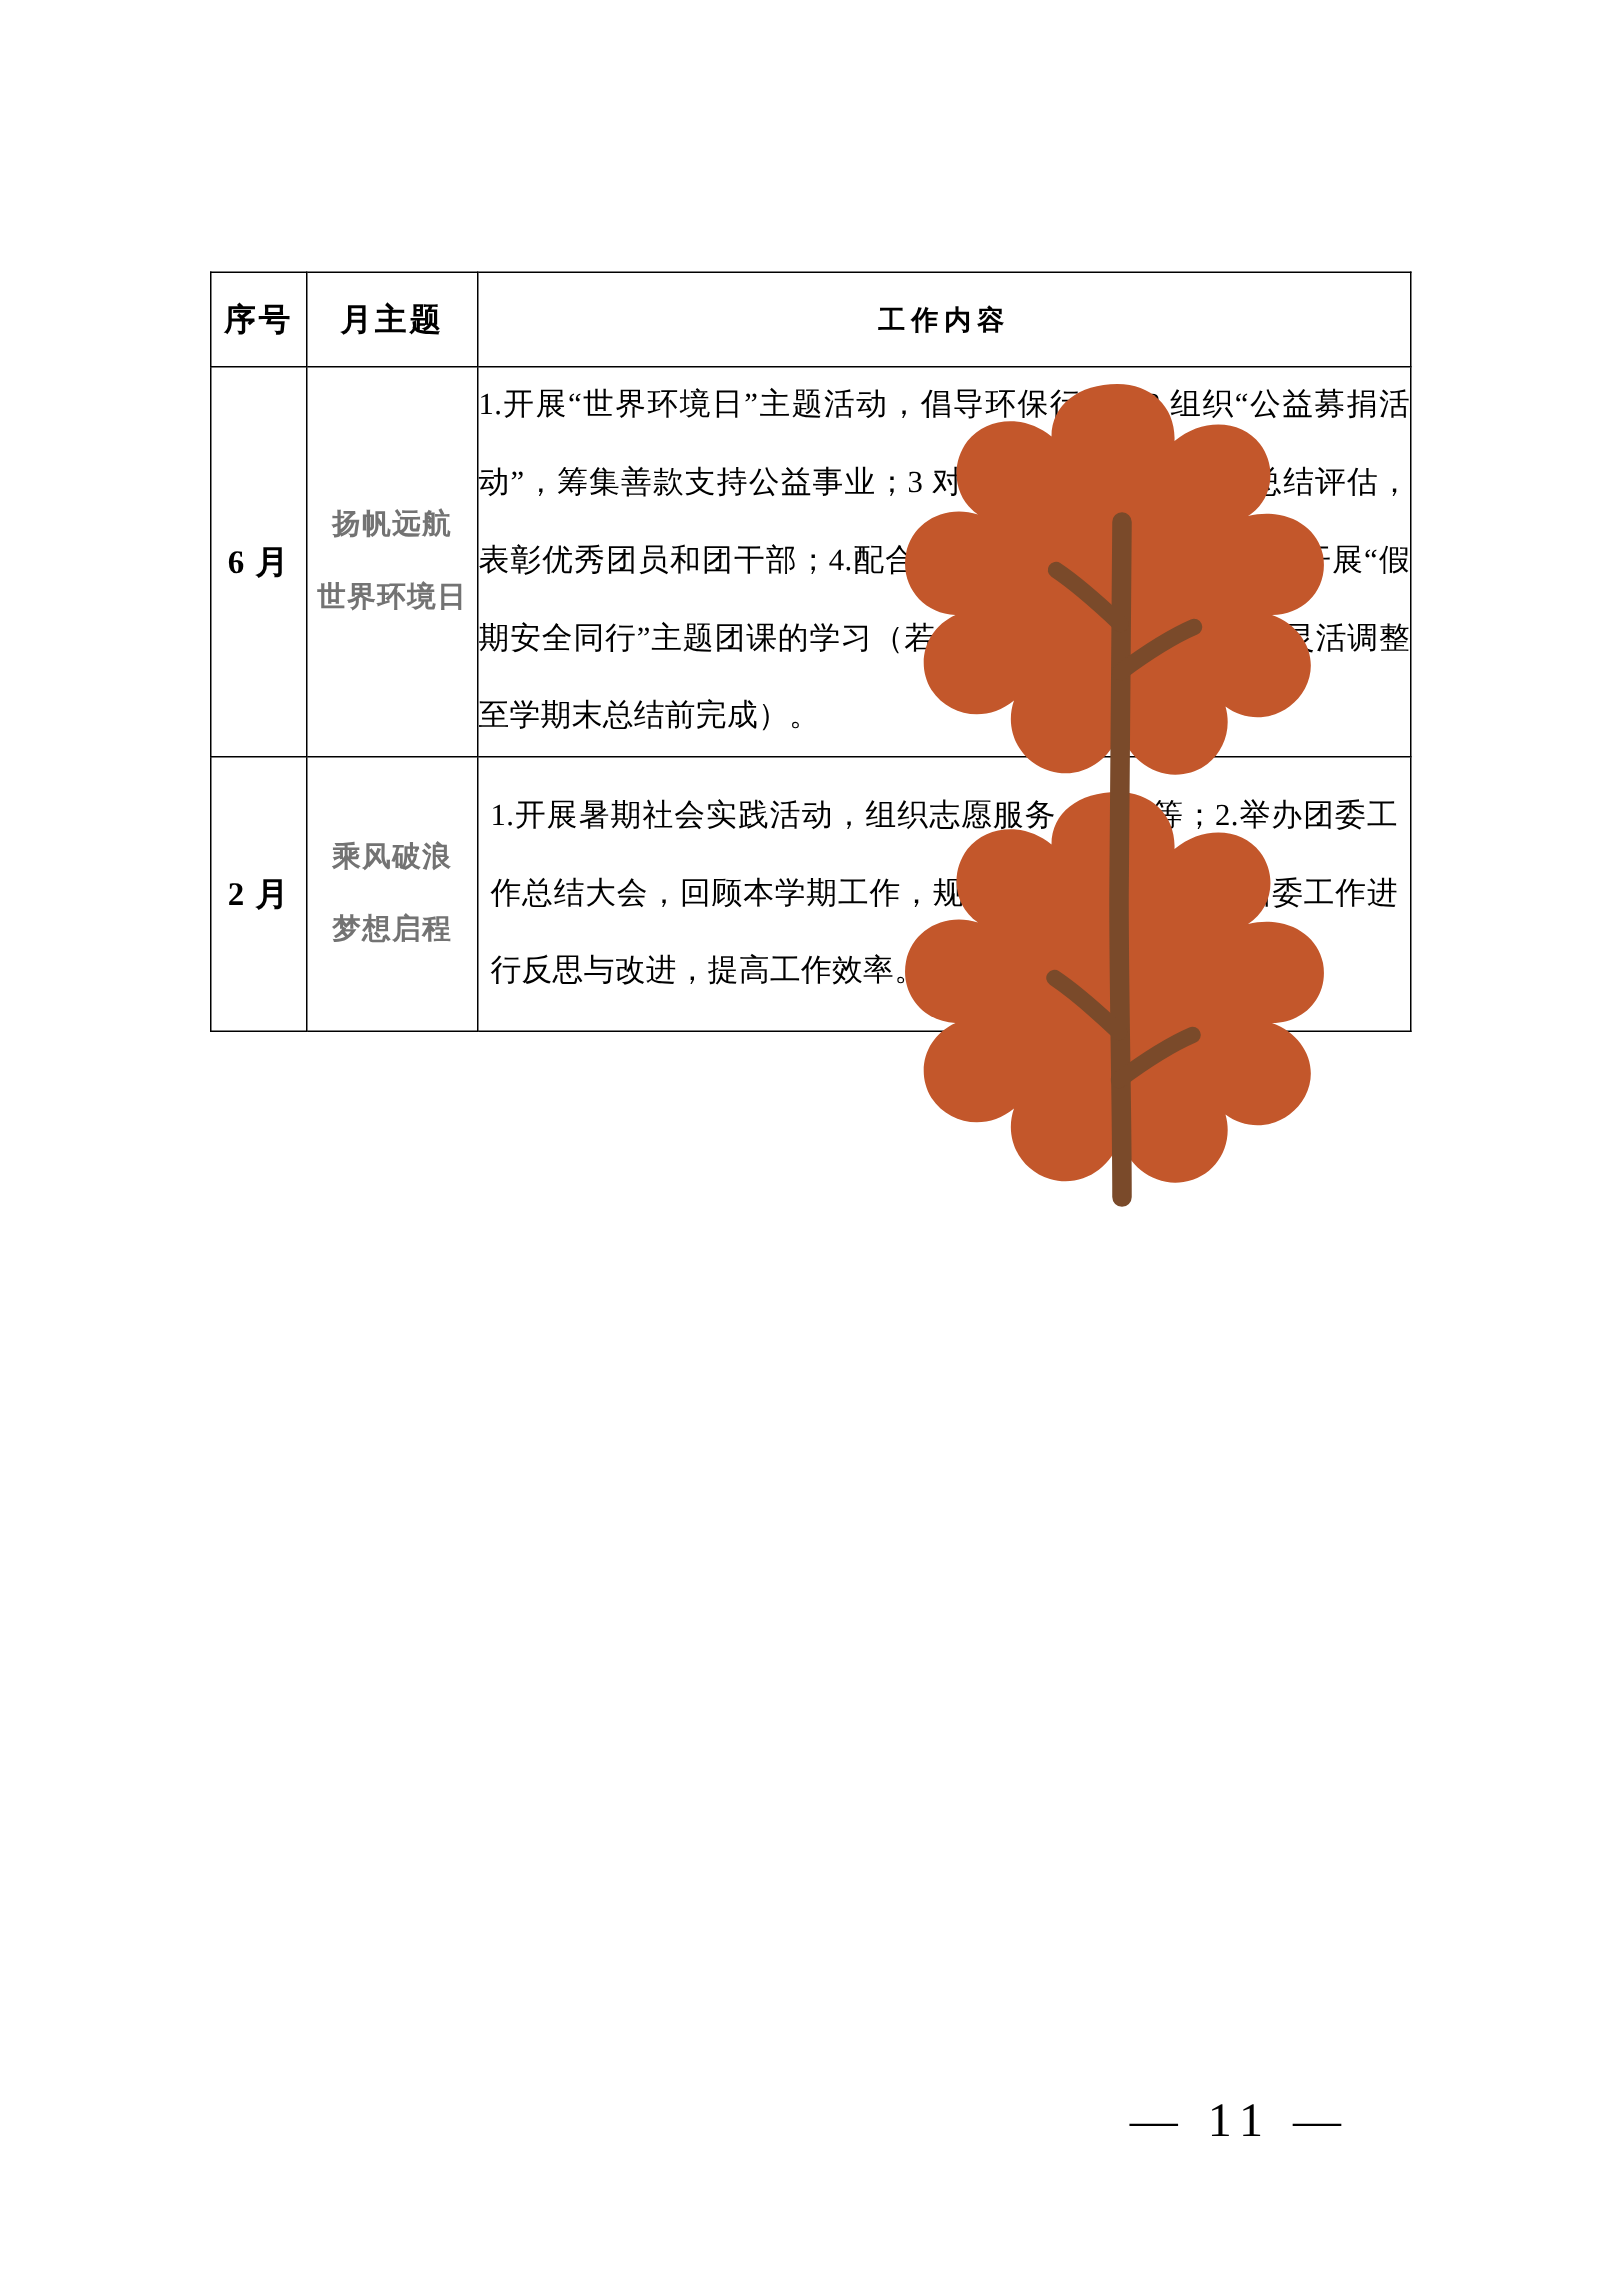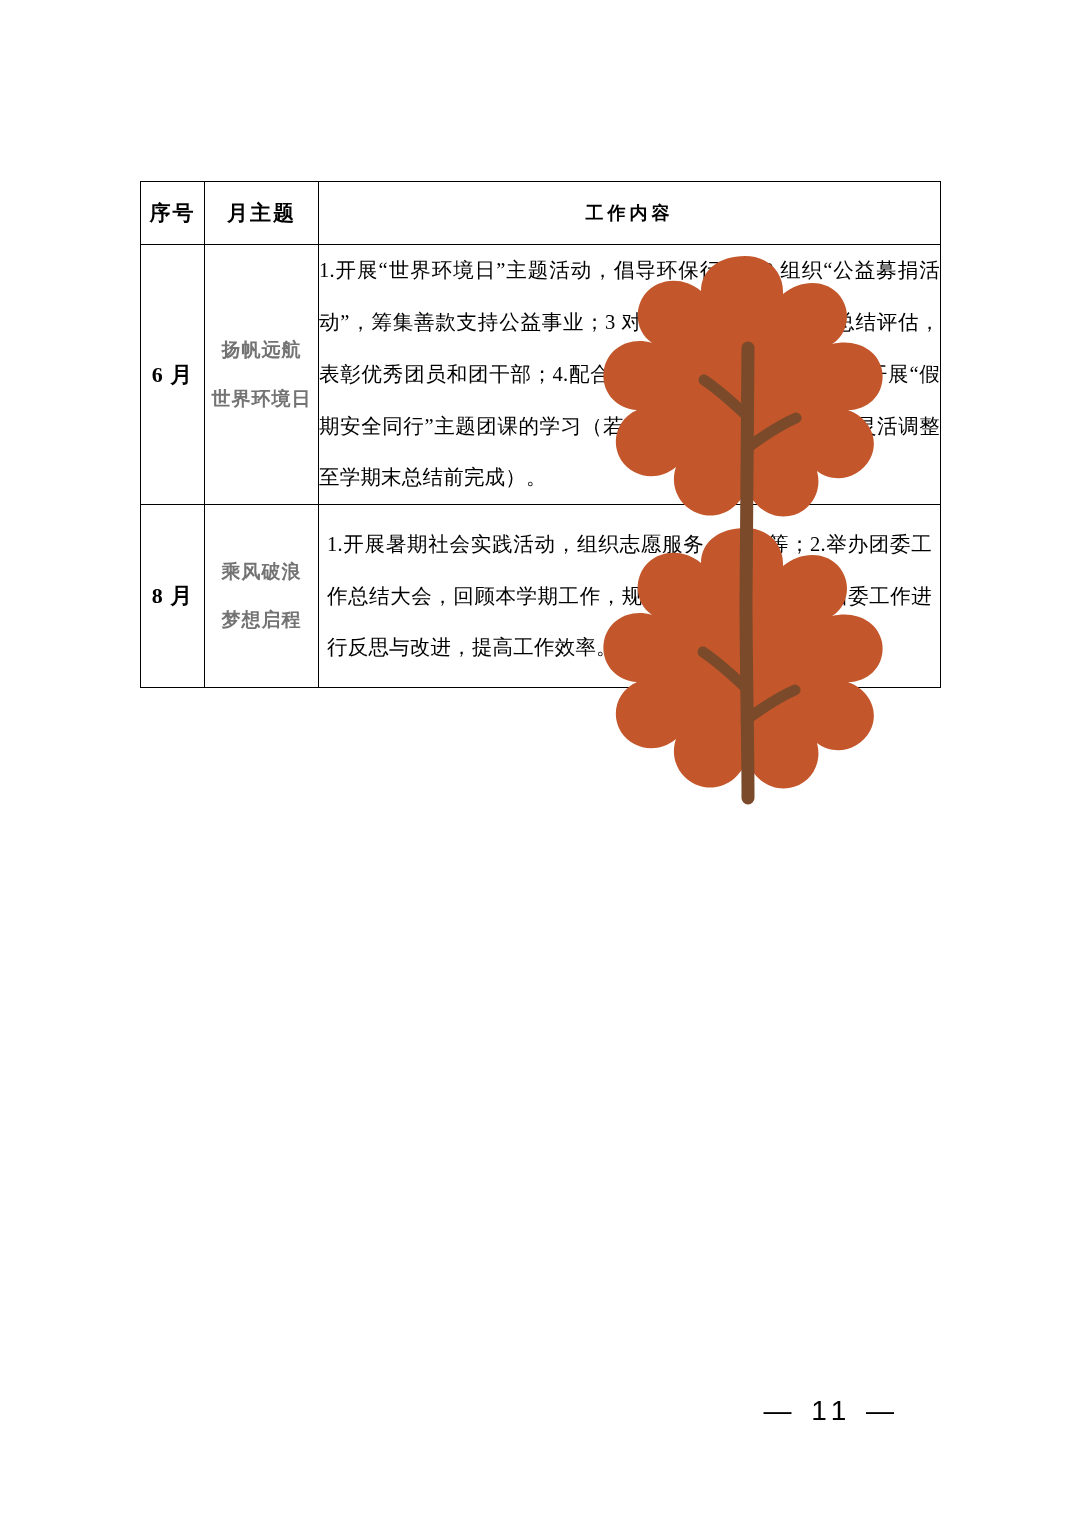--- a/index.html
+++ b/index.html
@@ -94,23 +94,23 @@
     height: 580px;
     pointer-events: none;
   }
 
   .page-number {
     position: absolute;
     left: 0;
     top: 1395px;
     width: 900px;
     text-align: right;
-    font-size: 28px;
+    font-size: 32px;
     letter-spacing: 6px;
-    font-family: Liberation Sans, sans-serif;
+    font-family: Liberation Serif, serif;
   }
 </style>
 </head>
 <body>
 
 <div class="page">
 
   <table class="doc-table">
     <colgroup>
       <col class="c-index">
@@ -127,21 +127,21 @@
     <tbody>
       <tr>
         <td class="month-cell">6 月</td>
         <td class="theme-cell">
           <div>扬帆远航</div>
           <div>世界环境日</div>
         </td>
         <td class="content-cell">1.开展“世界环境日”主题活动，倡导环保行为；2.组织“公益募捐活动”，筹集善款支持公益事业；3 对本学期团委工作进行总结评估，表彰优秀团员和团干部；4.配合政教处做好假期安全教育，开展“假期安全同行”主题团课的学习（若此活动为持续性学习，可灵活调整至学期末总结前完成）。</td>
       </tr>
       <tr>
-        <td class="month-cell">8 月</td>
+        <td class="month-cell">2 月</td>
         <td class="theme-cell">
           <div>乘风破浪</div>
           <div>梦想启程</div>
         </td>
         <td class="content-cell tight">1.开展暑期社会实践活动，组织志愿服务、研学等；2.举办团委工作总结大会，回顾本学期工作，规划下学期计划；3.对团委工作进行反思与改进，提高工作效率。</td>
       </tr>
     </tbody>
   </table>
 
   <svg class="leaf-art" viewBox="0 0 420 580">

